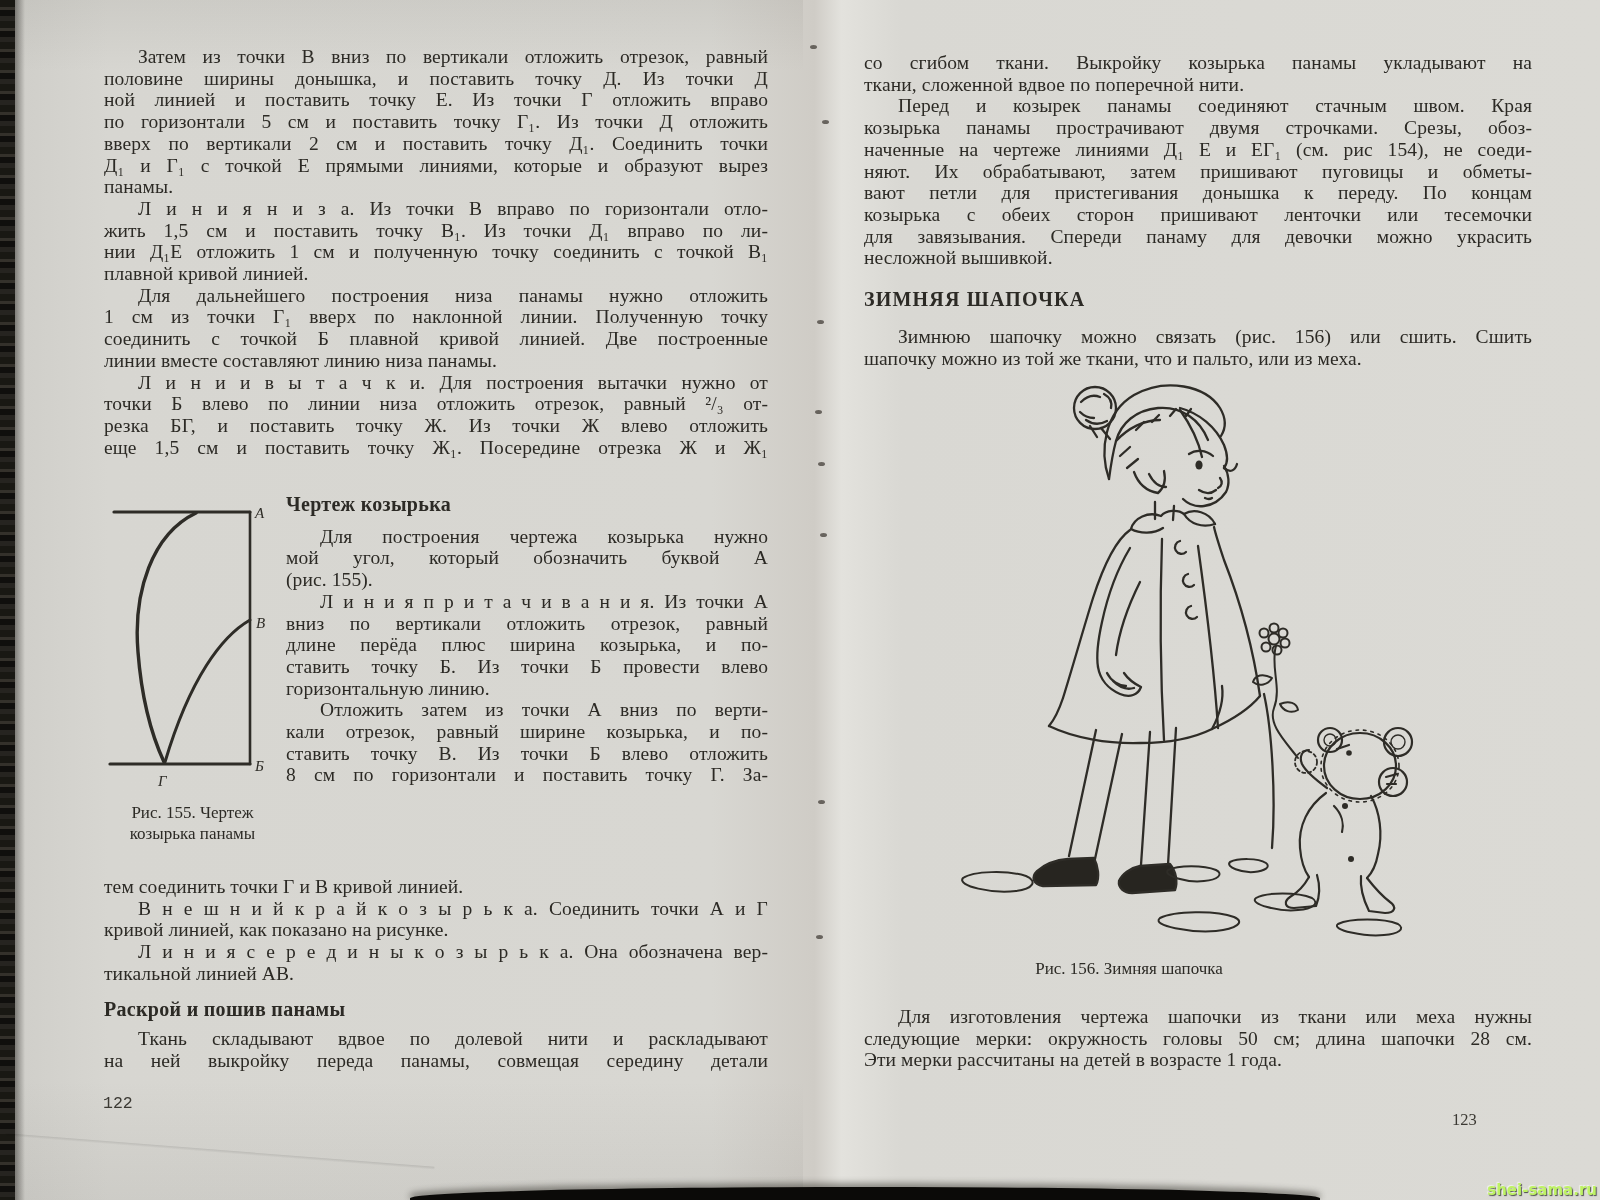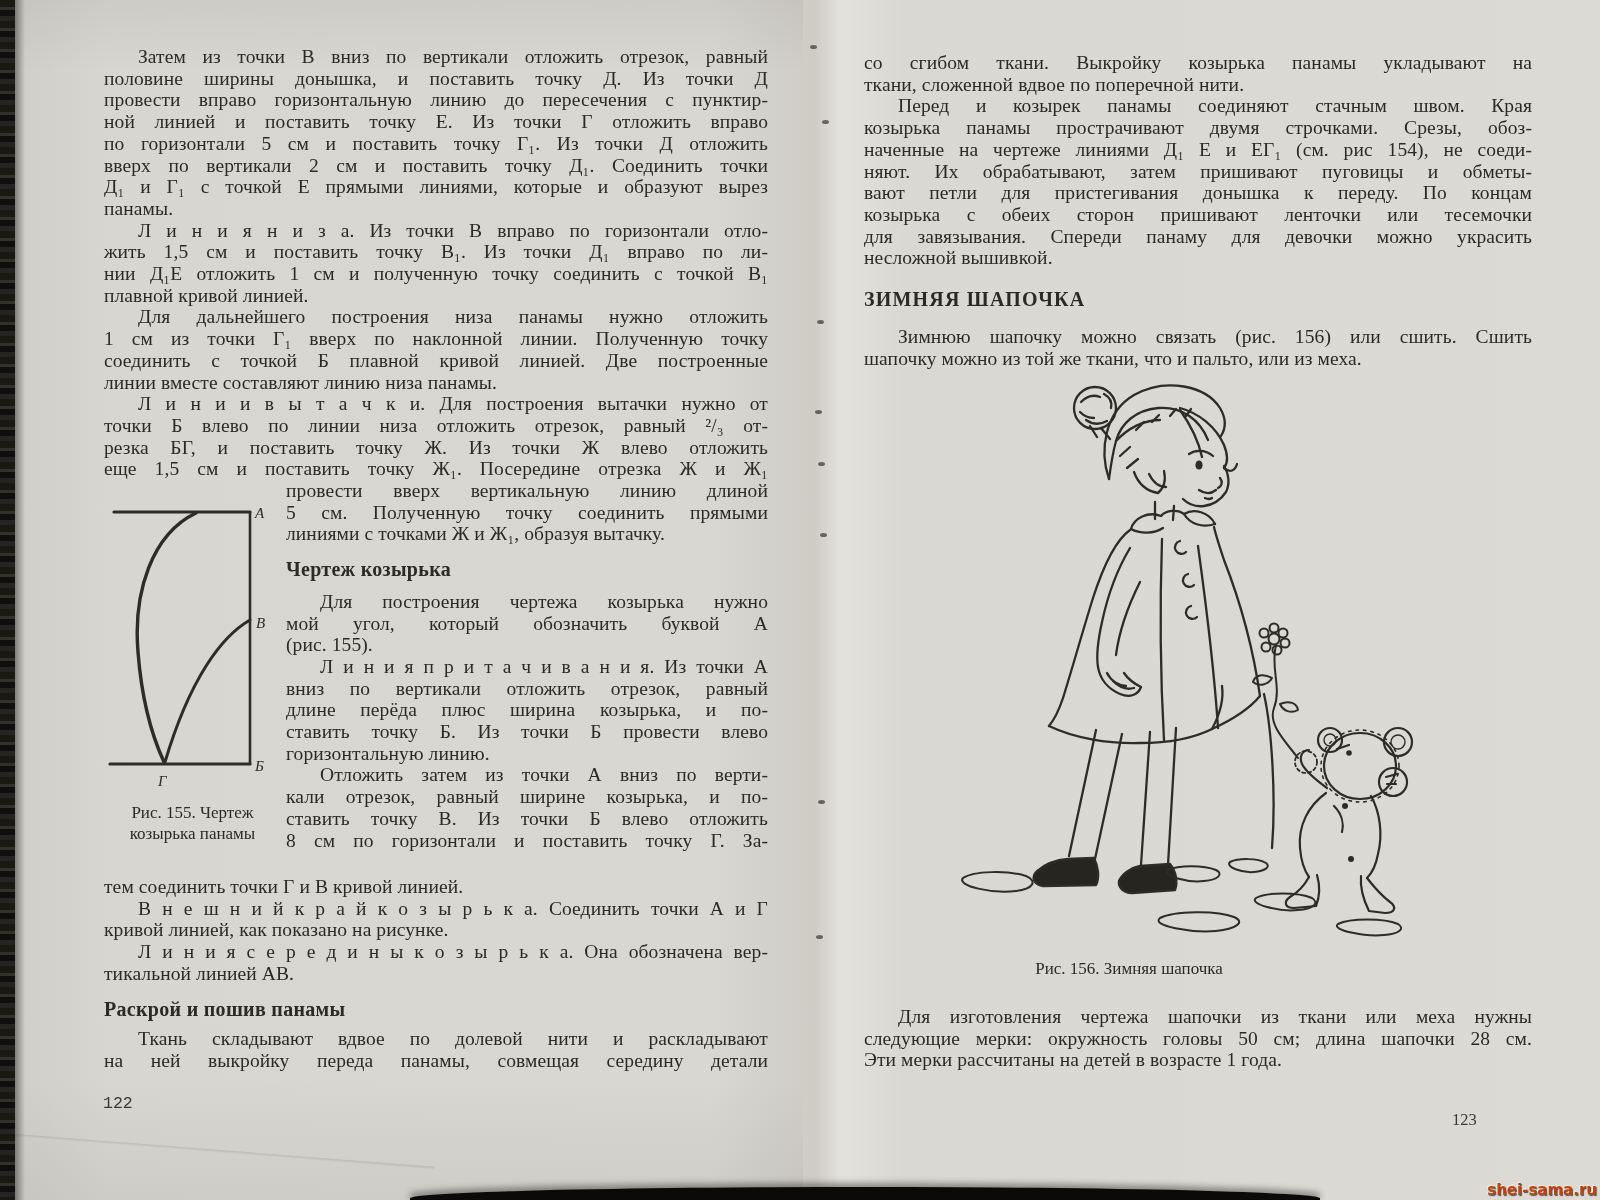--- a/index.html
+++ b/index.html
@@ -24,21 +24,21 @@
   .tline.last{text-align-last:left;}
   .tline.ind{text-indent:34px;}
   .para{margin:0;padding:0;}
   .center-head{position:absolute;font-size:20px;font-weight:bold;text-align:left;letter-spacing:.4px;}
   .caps{letter-spacing:1.2px;}
   .col-head{font-size:20px;font-weight:bold;margin:14px 0 10px 0;letter-spacing:.3px;}
   .blk-head{font-size:20px;font-weight:bold;text-align:left;margin:14px 0 8px 0;letter-spacing:.3px;}
   .caption{font-size:17px;line-height:21px;text-align:center;}
   .pagenum{position:absolute;font-size:16.5px;color:#3b3933;}
   #watermark{position:absolute;right:3px;bottom:1px;font-family:"DejaVu Sans","Liberation Sans",sans-serif;
-         font-weight:bold;font-size:15px;color:#c2410c;
+         font-weight:bold;font-size:15px;color:#bef264;
          text-shadow:-1px -1px 1px rgba(245,245,240,.85),1px 1px 1px rgba(15,15,15,.7);}
   svg{display:block;}
   .ink{stroke:#2e2c27;fill:none;stroke-linecap:round;stroke-linejoin:round;}
   .fig-label{font-family:"Liberation Serif","DejaVu Serif",serif;font-style:italic;font-size:15px;fill:#2e2c27;}
 </style>
 </head>
 <body>
 
 <div id="scan">
   <div id="paper"></div>
@@ -52,21 +52,20 @@
   <div class="stitch" style="left:820px;top:533px;"></div>
   <div class="stitch" style="left:818px;top:800px;"></div>
   <div class="stitch" style="left:816px;top:935px;"></div>
 
   <div>
 
     <div class="txt" style="left:104px;top:46px;width:664px;">
       <div class="para">
           <div class="tline ind">Затем из точки В вниз по вертикали отложить отрезок, равный</div>
           <div class="tline">половине ширины донышка, и поставить точку Д. Из точки Д</div>
-          <div class="tline">провести вправо горизонтальную линию до пересечения с пунктир-</div>
           <div class="tline">ной линией и поставить точку Е. Из точки Г отложить вправо</div>
           <div class="tline">по горизонтали 5 см и поставить точку Г₁. Из точки Д отложить</div>
           <div class="tline">вверх по вертикали 2 см и поставить точку Д₁. Соединить точки</div>
           <div class="tline">Д₁ и Г₁ с точкой Е прямыми линиями, которые и образуют вырез</div>
           <div class="tline last">панамы.</div>
         </div>
       <div class="para">
           <div class="tline ind">Л и н и я  н и з а.  Из точки В вправо по горизонтали отло-</div>
           <div class="tline">жить 1,5 см и поставить точку В₁. Из точки Д₁ вправо по ли-</div>
           <div class="tline">нии Д₁Е отложить 1 см и полученную точку соединить с точкой В₁</div>
@@ -80,25 +79,20 @@
         </div>
       <div class="para">
           <div class="tline ind">Л и н и и  в ы т а ч к и.  Для построения вытачки нужно от</div>
           <div class="tline">точки Б влево по линии низа отложить отрезок, равный ²/₃ от-</div>
           <div class="tline">резка БГ, и поставить точку Ж. Из точки Ж влево отложить</div>
           <div class="tline">еще 1,5 см и поставить точку Ж₁. Посередине отрезка Ж и Ж₁</div>
         </div>
     </div>
 
     <div class="txt" style="left:286px;top:480px;width:482px;">
-      <div class="para">
-          <div class="tline">провести вверх вертикальную линию длиной</div>
-          <div class="tline">5 см. Полученную точку соединить прямыми</div>
-          <div class="tline last">линиями с точками Ж и Ж₁, образуя вытачку.</div>
-        </div>
       <div class="col-head">Чертеж козырька</div>
       <div class="para">
           <div class="tline ind">Для построения чертежа козырька нужно</div>
           <div class="tline">мой угол, который обозначить буквой А</div>
           <div class="tline last">(рис. 155).</div>
         </div>
       <div class="para">
           <div class="tline ind">Л и н и я  п р и т а ч и в а н и я.  Из точки А</div>
           <div class="tline">вниз по вертикали отложить отрезок, равный</div>
           <div class="tline">длине перёда плюс ширина козырька, и по-</div>

